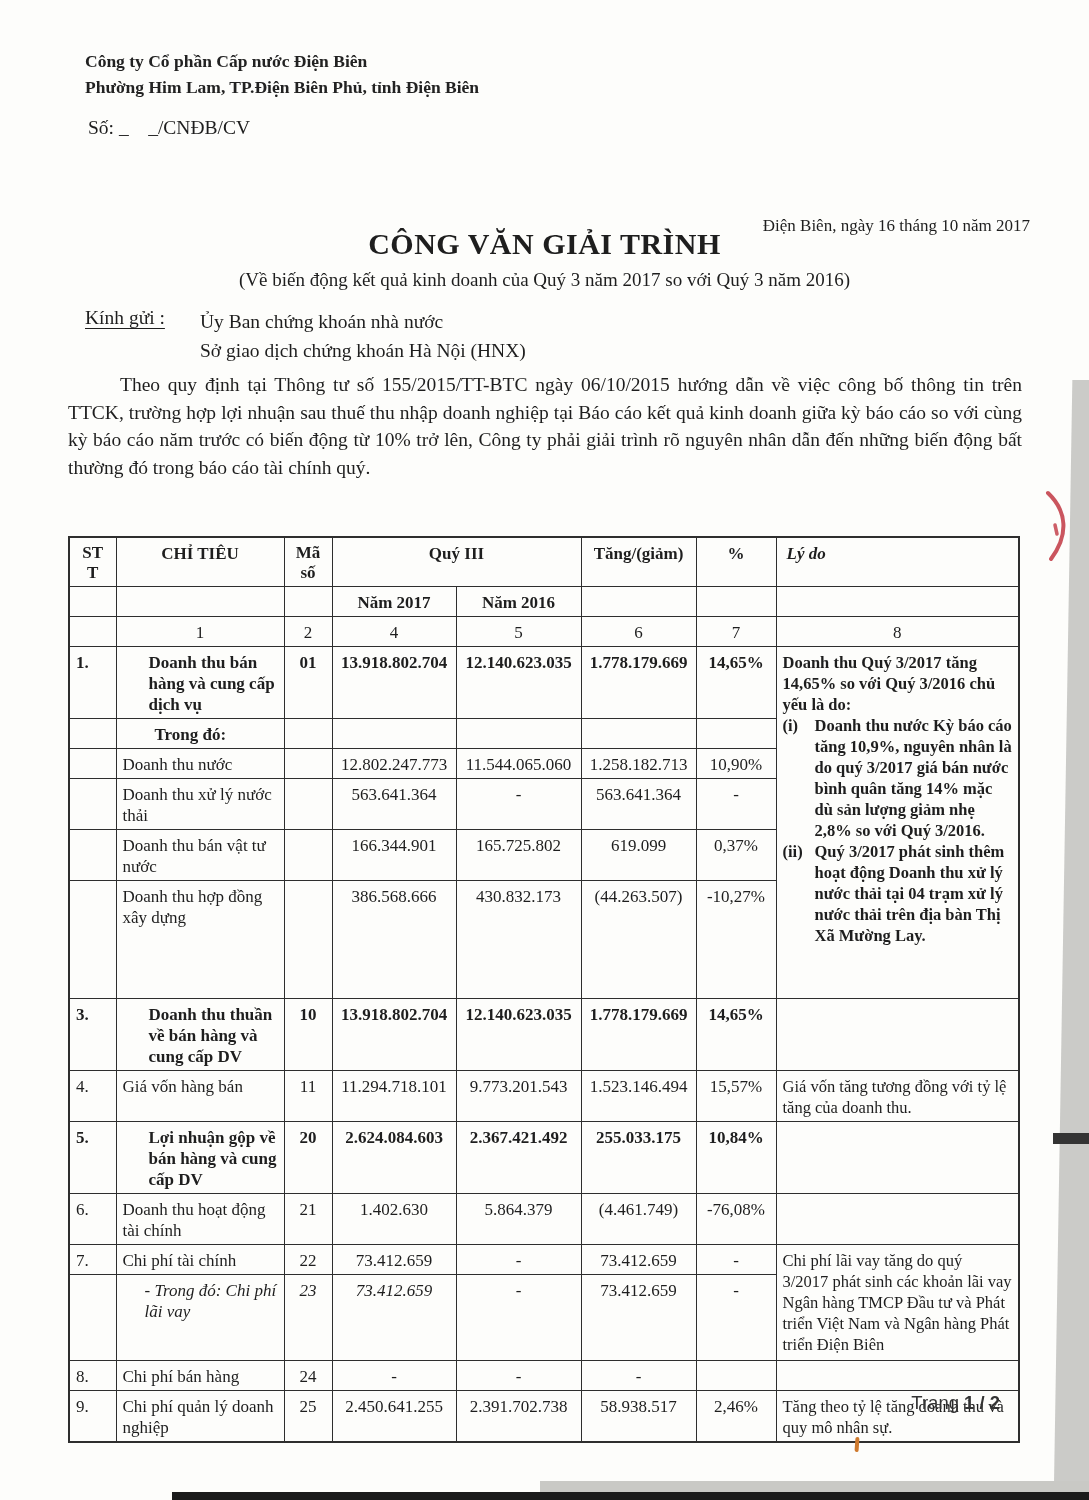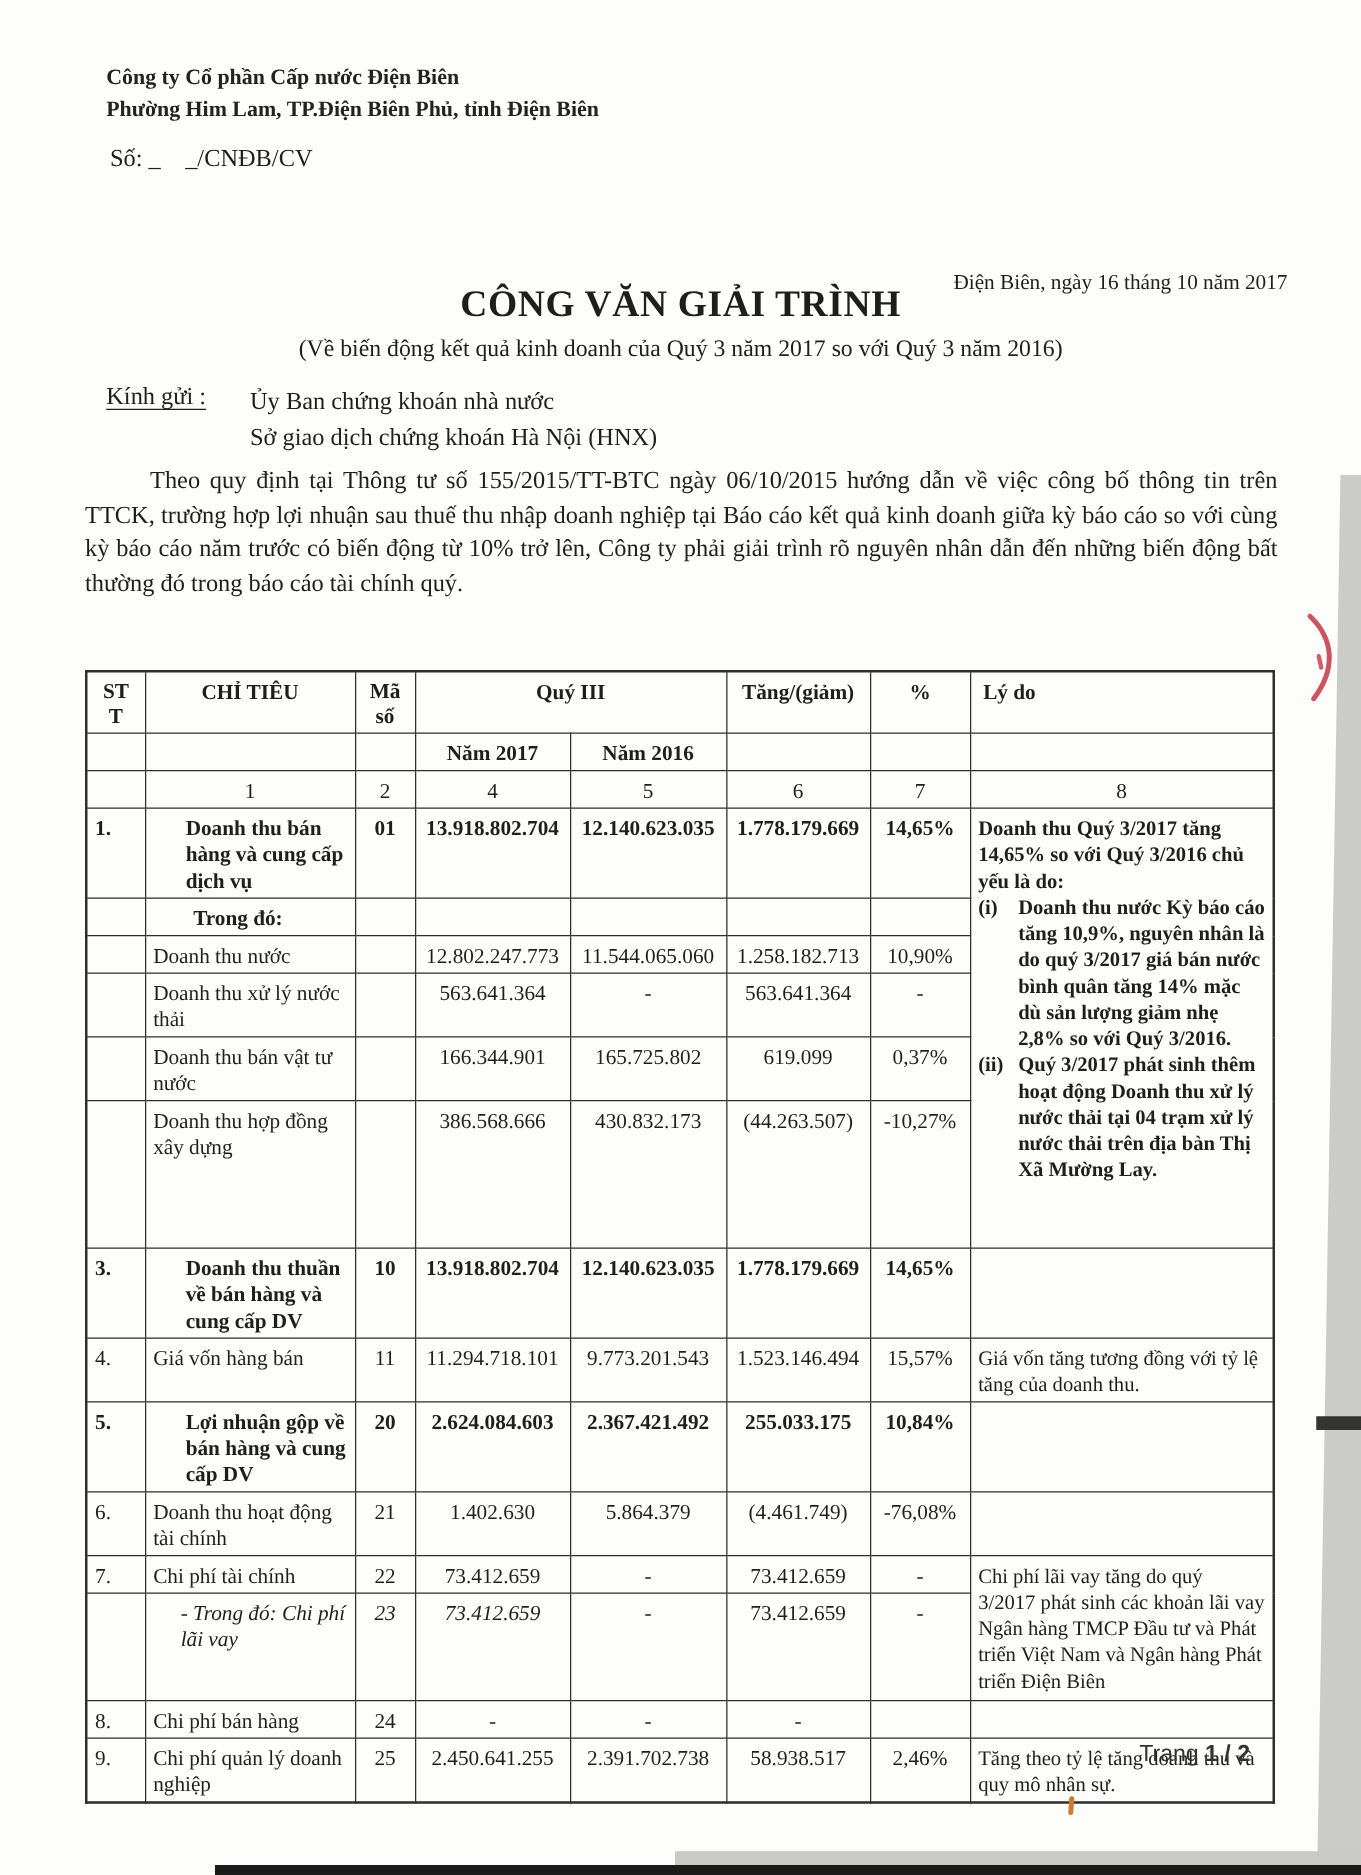--- a/index.html
+++ b/index.html
@@ -37,21 +37,21 @@
     position:absolute;left:68px;top:536px;width:950px;
     border-collapse:collapse;table-layout:fixed;font-size:17px;
     border:2px solid #2e2e2e;
   }
   .doc-table th,.doc-table td{border:1.5px solid #2e2e2e;vertical-align:top;padding:3px 6px;overflow:hidden;}
   .doc-table thead th{font-weight:bold;text-align:center;line-height:21px;padding-top:5px;}
   .doc-table .h-main{height:44px;}
   .doc-table .h-sub{height:25px;margin-left:12px;}
   .doc-table .h-num{height:23px;}
   .doc-table .h-num th{font-weight:normal;}
-  .doc-table .th-lydo{text-align:left;padding-left:10px;}
+  .doc-table .th-lydo{text-align:left;padding-left:10px;font-style:italic;}
   .doc-table .th-stt,.doc-table .th-ma{line-height:20px;}
 
   .doc-table td{line-height:21px;padding-top:5px;}
   .c-stt{text-align:left;padding-left:10px;}
   .c-label{text-align:left;padding-left:14px;padding-right:6px;}
   .c-ma{text-align:center;}
   .c-v2017,.c-v2016,.c-change{text-align:center;padding-right:12px;}
   .c-pct{text-align:center;}
   .c-lydo{text-align:left;font-size:16.5px;line-height:22.5px;padding:5px 9px;}
 

